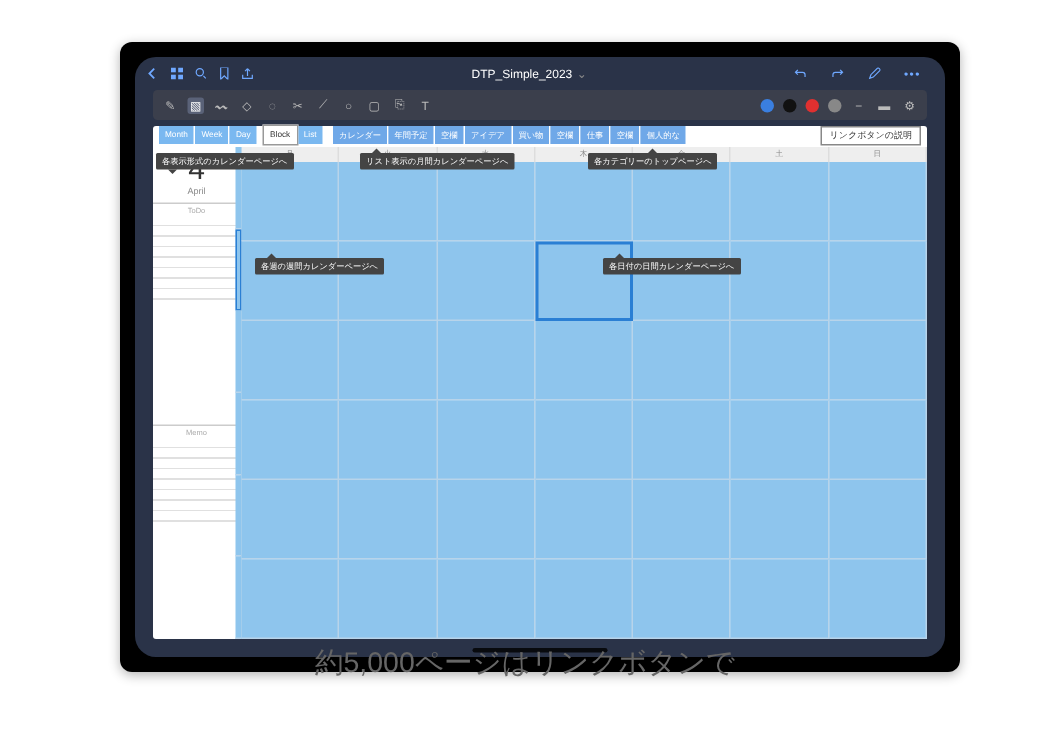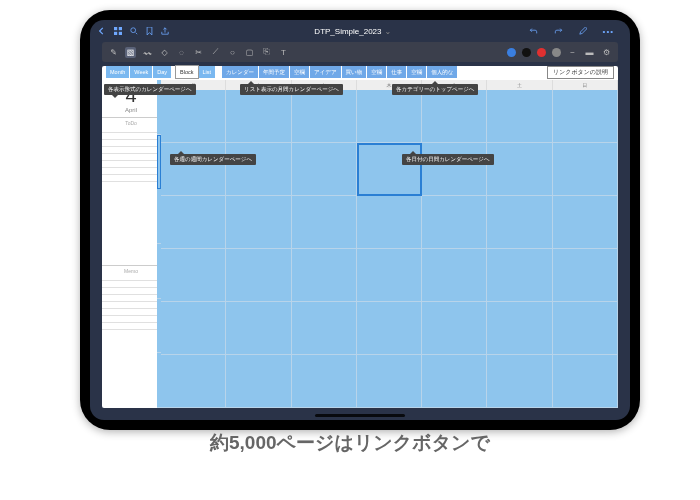--- a/index.html
+++ b/index.html
@@ -1,16 +1,16 @@
 <!DOCTYPE html>
 <html><head>
 <meta charset="utf-8">
 <style>
   body{margin:0;background:#fff;font-family:-apple-system,BlinkMacSystemFont,"Hiragino Sans",sans-serif;width:700px;height:500px;overflow:hidden}
-  .tablet{position:absolute;left:80px;top:10px;width:540px;height:400px;background:#000;border-radius:30px;padding:10px;box-shadow:0 2px 8px rgba(0,0,0,.3)}
+  .tablet{position:absolute;left:80px;top:28px;width:540px;height:400px;background:#000;border-radius:8px;padding:10px;box-shadow:0 2px 8px rgba(0,0,0,.3)}
   .bezel{width:100%;height:100%;background:#2a3348;border-radius:14px;overflow:hidden;position:relative}
   
   .appbar{height:22px;display:flex;align-items:center;padding:0 8px;font-size:8px;color:#6fa8ff}
   .appbar .ic{margin-right:8px;display:inline-flex}
   .appbar .title{flex:1;text-align:center;color:#fff;font-size:8px}
   .appbar .chev{color:#888;margin-left:3px}
   .appbar-r{display:flex;gap:8px}
   .dots{letter-spacing:1px}
   
   .toolbar{height:20px;background:#3b3f4c;margin:0 12px;border-radius:3px;display:flex;align-items:center;padding:0 6px;gap:6px}
@@ -43,21 +43,21 @@
   .weekbar{position:absolute;left:-4px;top:0;bottom:0;width:4px;display:grid;grid-template-rows:repeat(6,1fr)}
   .weekbar div{border-bottom:1px solid #b8d4ea;background:#8ec5ed}
   .weekbar div.sel{border:1px solid #2a7fd4}
   
   .callout{position:absolute;background:#444;color:#fff;font-size:5.5px;padding:2px 4px;border-radius:1px;white-space:nowrap}
   .callout:after{content:'';position:absolute;width:0;height:0;border:3px solid transparent}
   .co-tl:after{border-bottom-color:#444;top:-6px;left:8px}
   .co-tc:after{border-bottom-color:#444;top:-6px;left:50%;margin-left:-3px}
   .co-bl:after{border-top-color:#444;bottom:-6px;left:8px}
   
-  .caption{position:absolute;left:0;right:0;top:428px;text-align:center;font-size:19px;color:#666;line-height:1.55;font-weight:700}
+  .caption{position:absolute;left:0;right:0;top:428px;text-align:center;font-size:19px;color:#666;line-height:1.55;font-weight:400}
   .homebar{position:absolute;bottom:3px;left:50%;transform:translateX(-50%);width:90px;height:3px;background:#000;border-radius:2px;opacity:.8}
   svg{display:block}
 </style>
 </head>
 <body>
 
 <div class="tablet">
   <div class="bezel">
 
     <div class="appbar">

